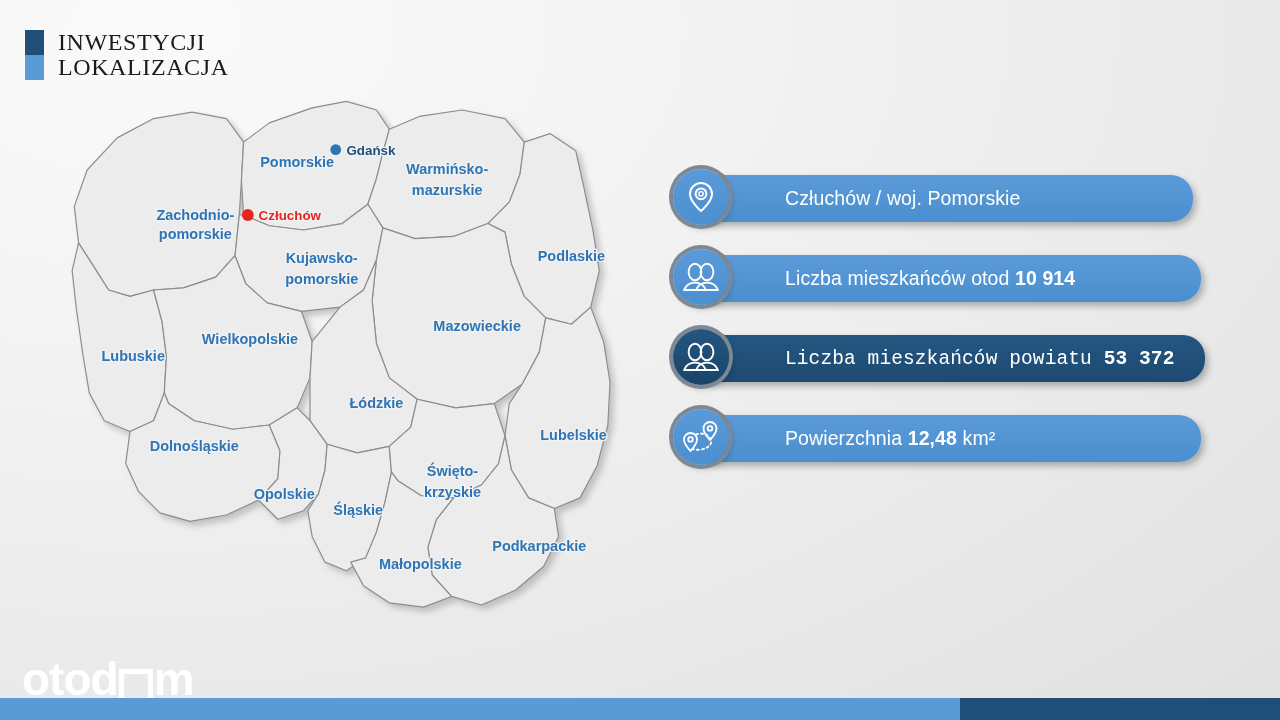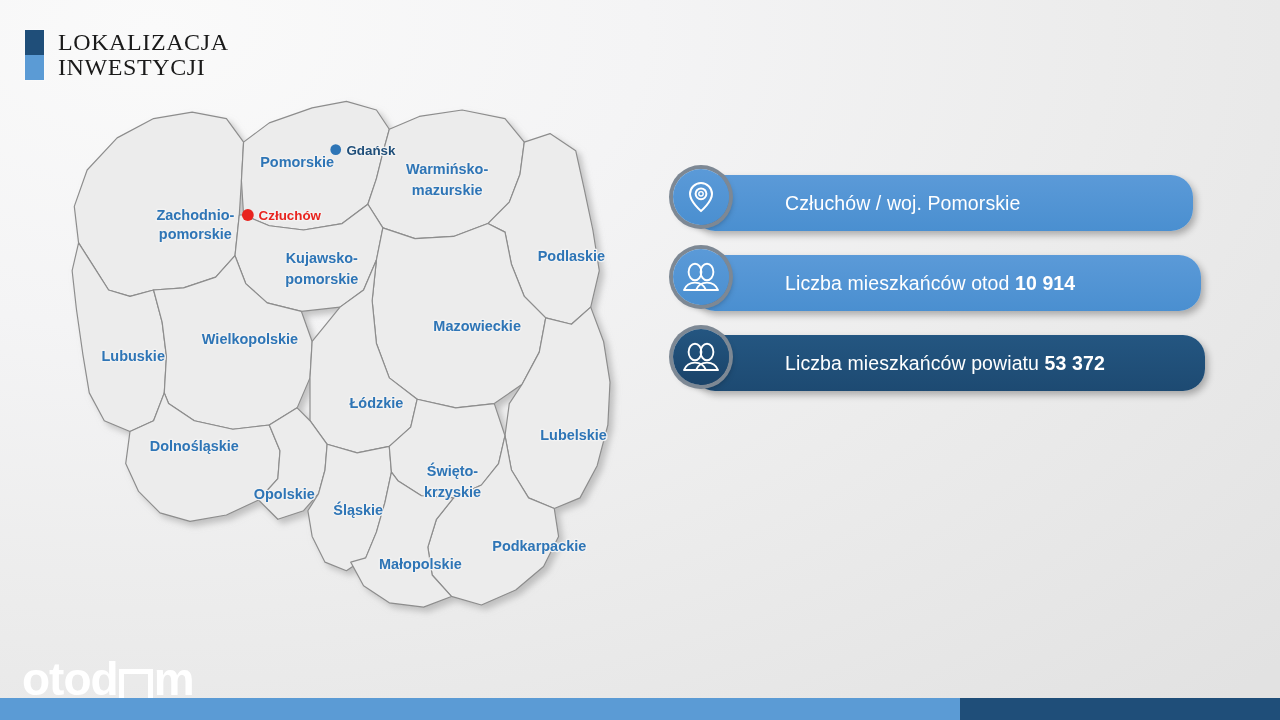--- a/index.html
+++ b/index.html
@@ -32,41 +32,41 @@
   .reg{fill:#ececec;stroke:#8d8d8d;stroke-width:1.1;stroke-linejoin:round;}
   .lbl{fill:#2e75b6;font-family:"Liberation Sans",sans-serif;font-weight:bold;
        font-size:13.5px;text-anchor:middle;paint-order:stroke;
        stroke:#f2f2f2;stroke-width:2.4px;stroke-linejoin:round;}
   .lbl.city{fill:#1f4e79;font-size:12.5px;text-anchor:start;}
   .lbl.target{fill:#e8241f;font-size:12.5px;text-anchor:start;}
 
   
   .bars{position:absolute;left:665px;top:168px;width:560px;}
   .bar-row{position:relative;height:58px;margin-bottom:22px;}
-  .bar{position:absolute;left:28px;top:7px;height:56px;border-radius:22px;
+  .bar{position:absolute;left:28px;top:7px;height:47px;border-radius:22px;
        display:flex;align-items:center;box-sizing:border-box;padding-left:92px;
        box-shadow:3px 4px 7px rgba(0,0,0,.28);}
   .bar.light{background:linear-gradient(#5b9ad8,#4a8fd0);}
   .bar.dark{background:linear-gradient(#245681,#1d4a72);}
   .bar-txt{color:#fff;font-size:19.5px;white-space:nowrap;letter-spacing:.1px;}
   .bar-txt b{font-weight:bold;}
   .ico{position:absolute;left:0;top:0;width:72px;height:58px;
        display:flex;align-items:center;justify-content:center;z-index:3;}
   .ico .disc{width:56px;height:56px;border-radius:50%;
        display:flex;align-items:center;justify-content:center;
        box-shadow:0 0 0 4px #7d8894, 2px 3px 6px rgba(0,0,0,.35);}
   .ico .disc.light{background:linear-gradient(#5b9ad8,#4a8fd0);}
   .ico .disc.dark{background:linear-gradient(#245681,#1a4369);}
   .ico svg{display:block;}
 
   
   .w1 .bar{width:500px;}
   .w2 .bar{width:505px;}
   .w3 .bar{width:508px;}
-  .w4 .bar{width:512px;}
+  .w4 .bar{width:512px;font-family:Liberation Mono, monospace;}
   .w5 .bar{width:508px;}
 
   
   .footer-logo{position:absolute;left:22px;bottom:18px;color:#fff;
     font-family:Liberation Sans, sans-serif;font-weight:bold;font-size:46px;
     letter-spacing:-1px;line-height:1;display:flex;align-items:center;}
   .footer-logo .sq{display:inline-block;width:24px;height:24px;border:5px solid #fff;
     margin:0 1px 0 1px;position:relative;top:7px;}
   .botbar{position:absolute;left:0;bottom:0;width:100%;height:22px;display:flex;}
   .botbar .lt{background:#5b9bd5;}
@@ -76,22 +76,22 @@
 <body>
 
 <div id="stage">
 
   <div class="header">
     <div class="hdr-mark">
       <i class="top"></i>
         <i class="bot"></i>
     </div>
     <div class="hdr-text">
+      <div>INWESTYCJI</div>
       <div>LOKALIZACJA</div>
-      <div>INWESTYCJI</div>
     </div>
   </div>
 
   <div class="map-wrap">
     <svg viewBox="0 0 560 520">
       <defs>
         <filter id="mapshadow" x="-10%" y="-10%" width="130%" height="130%">
           <feDropShadow dx="4" dy="4" stdDeviation="3" flood-color="#9a9a9a" flood-opacity="0.55"></feDropShadow>
         </filter>
       </defs>
@@ -206,20 +206,36 @@
           <svg width="38" height="32" viewBox="0 0 38 32" fill="none" stroke="#ffffff" stroke-width="1.9" stroke-linejoin="round">
             <ellipse cx="13" cy="11" rx="6.4" ry="8.2"></ellipse>
             <ellipse cx="25" cy="11" rx="6.4" ry="8.2"></ellipse>
             <path d="M2 29 C4 24 8 21.6 13 21.6 C18 21.6 22 24 24 29 Z"></path>
             <path d="M14 29 C16 24 20 21.6 25 21.6 C30 21.6 34 24 36 29 Z"></path>
           </svg>
         </span>
       </div>
     </div>
 
+    <div class="bar-row w5">
+      <div class="bar light">
+        <span class="bar-txt"><span>Powierzchnia </span><b>12,48</b><span> km²</span></span>
+      </div>
+      <div class="ico">
+        <span class="disc light">
+          <svg width="40" height="34" viewBox="0 0 40 34" fill="none" stroke="#ffffff" stroke-width="1.8" stroke-linejoin="round">
+            <path d="M29 2 C32.6 2 35.5 4.9 35.5 8.5 C35.5 13 29 20 29 20 C29 20 22.5 13 22.5 8.5 C22.5 4.9 25.4 2 29 2 Z"></path>
+            <circle cx="29" cy="8.4" r="2.3"></circle>
+            <path d="M9.5 13 C13.1 13 16 15.9 16 19.5 C16 24 9.5 31 9.5 31 C9.5 31 3 24 3 19.5 C3 15.9 5.9 13 9.5 13 Z"></path>
+            <circle cx="9.5" cy="19.4" r="2.3"></circle>
+            <path d="M15 14.5 C21 12.5 27 14 29.5 19 C32 24 27 28.5 20 29.5 C16 30 13 29.6 11.5 29" stroke-dasharray="2 3" stroke-width="1.9" stroke-linecap="round"></path>
+          </svg>
+        </span>
+      </div>
+    </div>
 
   </div>
 
   <div class="footer-logo">
     <span>otod</span>
       <span class="sq"></span>
       <span>m</span>
   </div>
 
   <div class="botbar">

